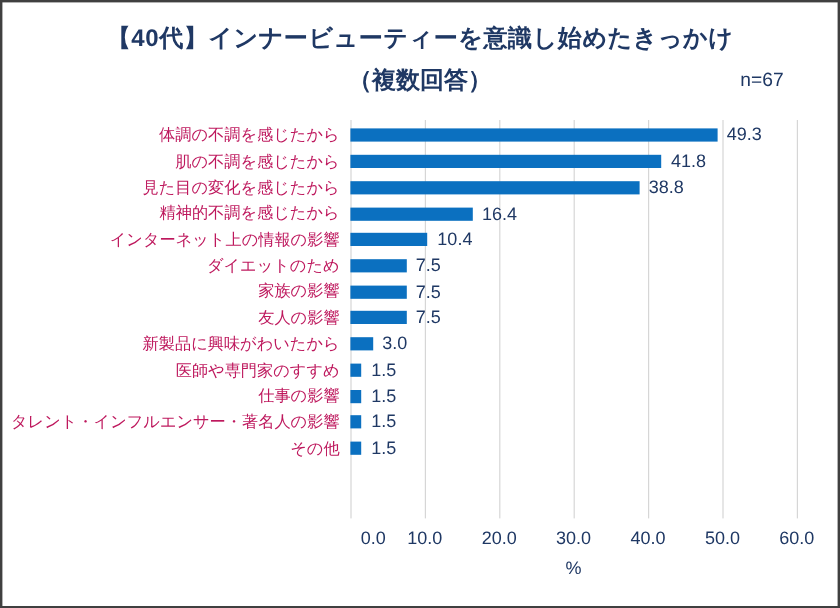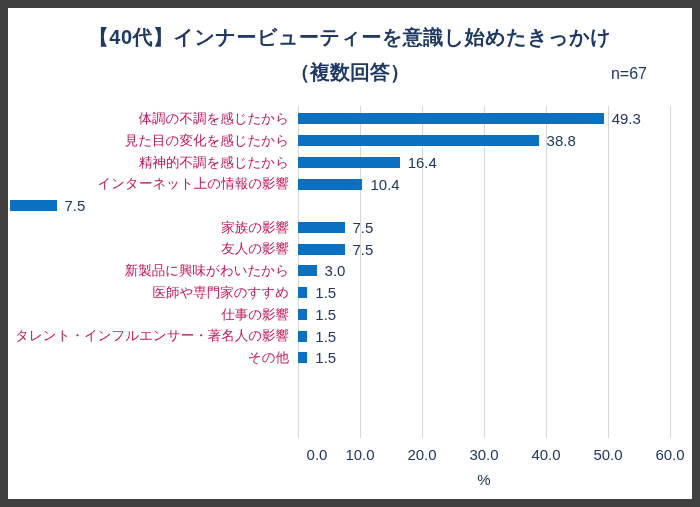--- a/index.html
+++ b/index.html
@@ -6,21 +6,21 @@
     margin: 0;
     padding: 0;
     background: #ffffff;
     font-family: "Liberation Sans", "DejaVu Sans", sans-serif;
   }
   .frame {
     position: relative;
     width: 700px;
     height: 507px;
     box-sizing: border-box;
-    border: 8px solid #404040;
+    border: 2px solid #404040;
     background: #ffffff;
     overflow: hidden;
   }
   .title-line1 {
     position: absolute;
     top: 16px;
     left: 0;
     width: 100%;
     text-align: center;
     font-size: 20px;
@@ -126,38 +126,45 @@
         <div class="gridline" style="left: 662px; background: rgb(214, 214, 214);"></div>
       </div>
     <div class="rows" id="rows">
         <div class="bar-row">
           <span class="cat-label">体調の不調を感じたから</span>
           <span style="flex: 0 0 2px;"></span>
           <span class="bar" style="width: 305.66px; background: rgb(11, 112, 192);"></span>
           <span class="value-label">49.3</span>
         </div>
         <div class="bar-row">
+          <span class="cat-label">肌の不調を感じたから</span>
+          <span style="flex: 0 0 2px;"></span>
+          <span class="bar" style="width: 259.16px; background: rgb(11, 112, 192);"></span>
+          <span class="value-label">41.8</span>
+        </div>
+        <div class="bar-row">
           <span class="cat-label">見た目の変化を感じたから</span>
           <span style="flex: 0 0 2px;"></span>
           <span class="bar" style="width: 240.56px; background: rgb(11, 112, 192);"></span>
           <span class="value-label">38.8</span>
         </div>
         <div class="bar-row">
           <span class="cat-label">精神的不調を感じたから</span>
           <span style="flex: 0 0 2px;"></span>
           <span class="bar" style="width: 101.68px; background: rgb(11, 112, 192);"></span>
           <span class="value-label">16.4</span>
         </div>
         <div class="bar-row">
           <span class="cat-label">インターネット上の情報の影響</span>
           <span style="flex: 0 0 2px;"></span>
           <span class="bar" style="width: 64.48px; background: rgb(11, 112, 192);"></span>
           <span class="value-label">10.4</span>
         </div>
         <div class="bar-row">
+          <span class="cat-label">ダイエットのため</span>
           <span style="flex: 0 0 2px;"></span>
           <span class="bar" style="width: 46.5px; background: rgb(11, 112, 192);"></span>
           <span class="value-label">7.5</span>
         </div>
         <div class="bar-row">
           <span class="cat-label">家族の影響</span>
           <span style="flex: 0 0 2px;"></span>
           <span class="bar" style="width: 46.5px; background: rgb(11, 112, 192);"></span>
           <span class="value-label">7.5</span>
         </div>

